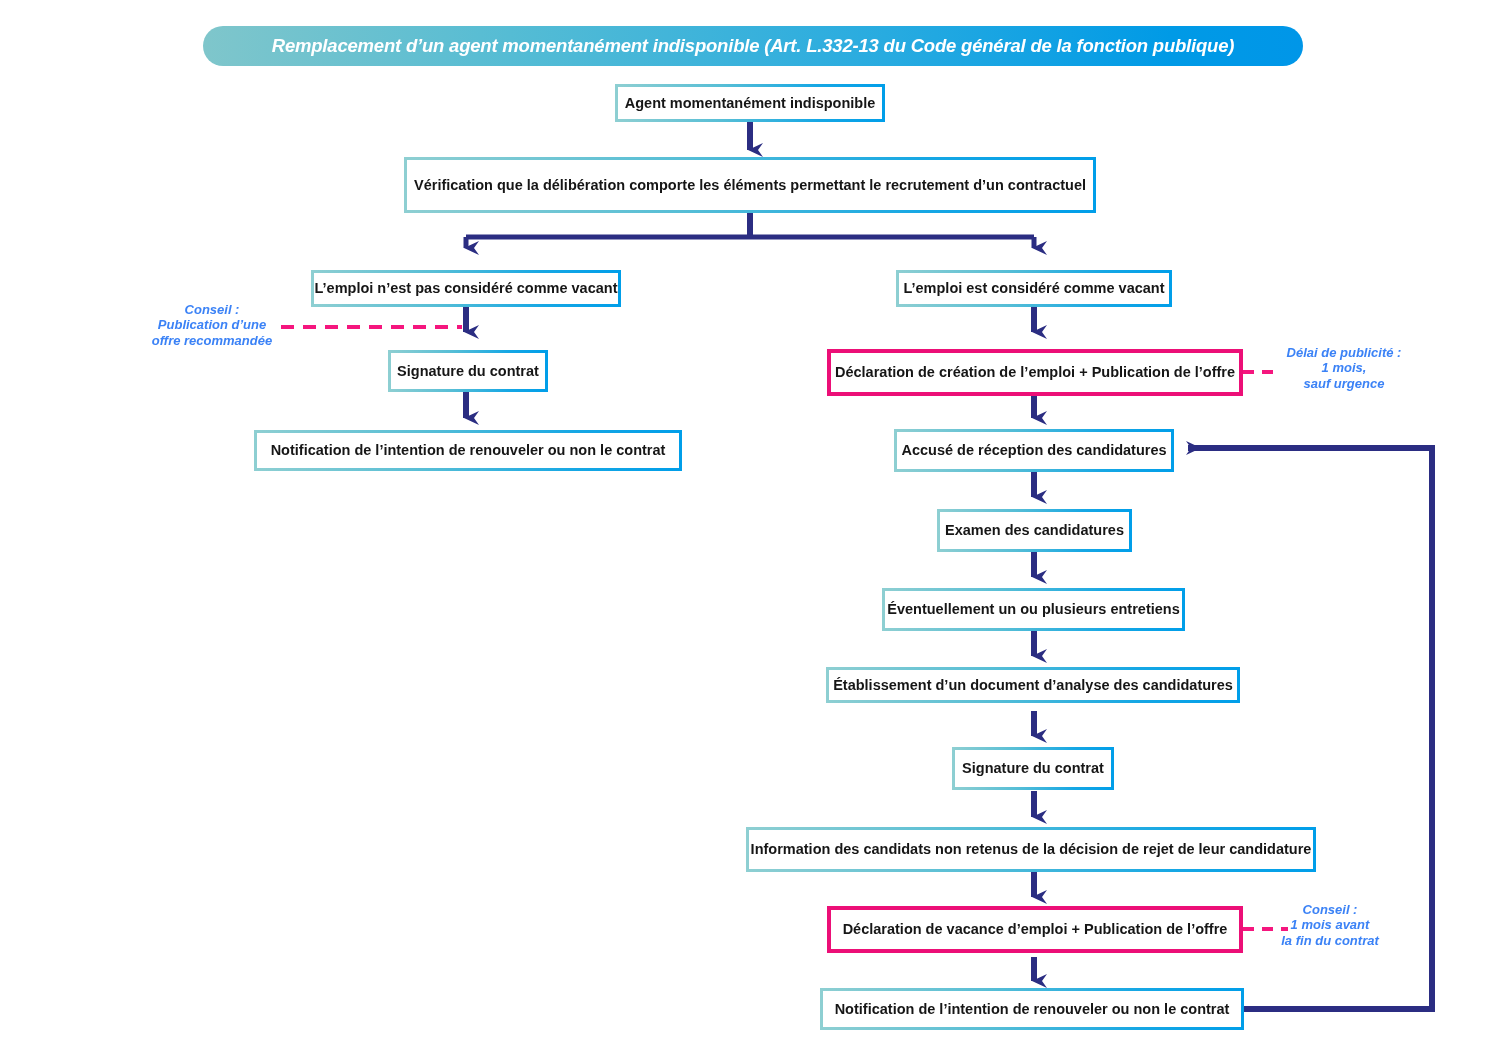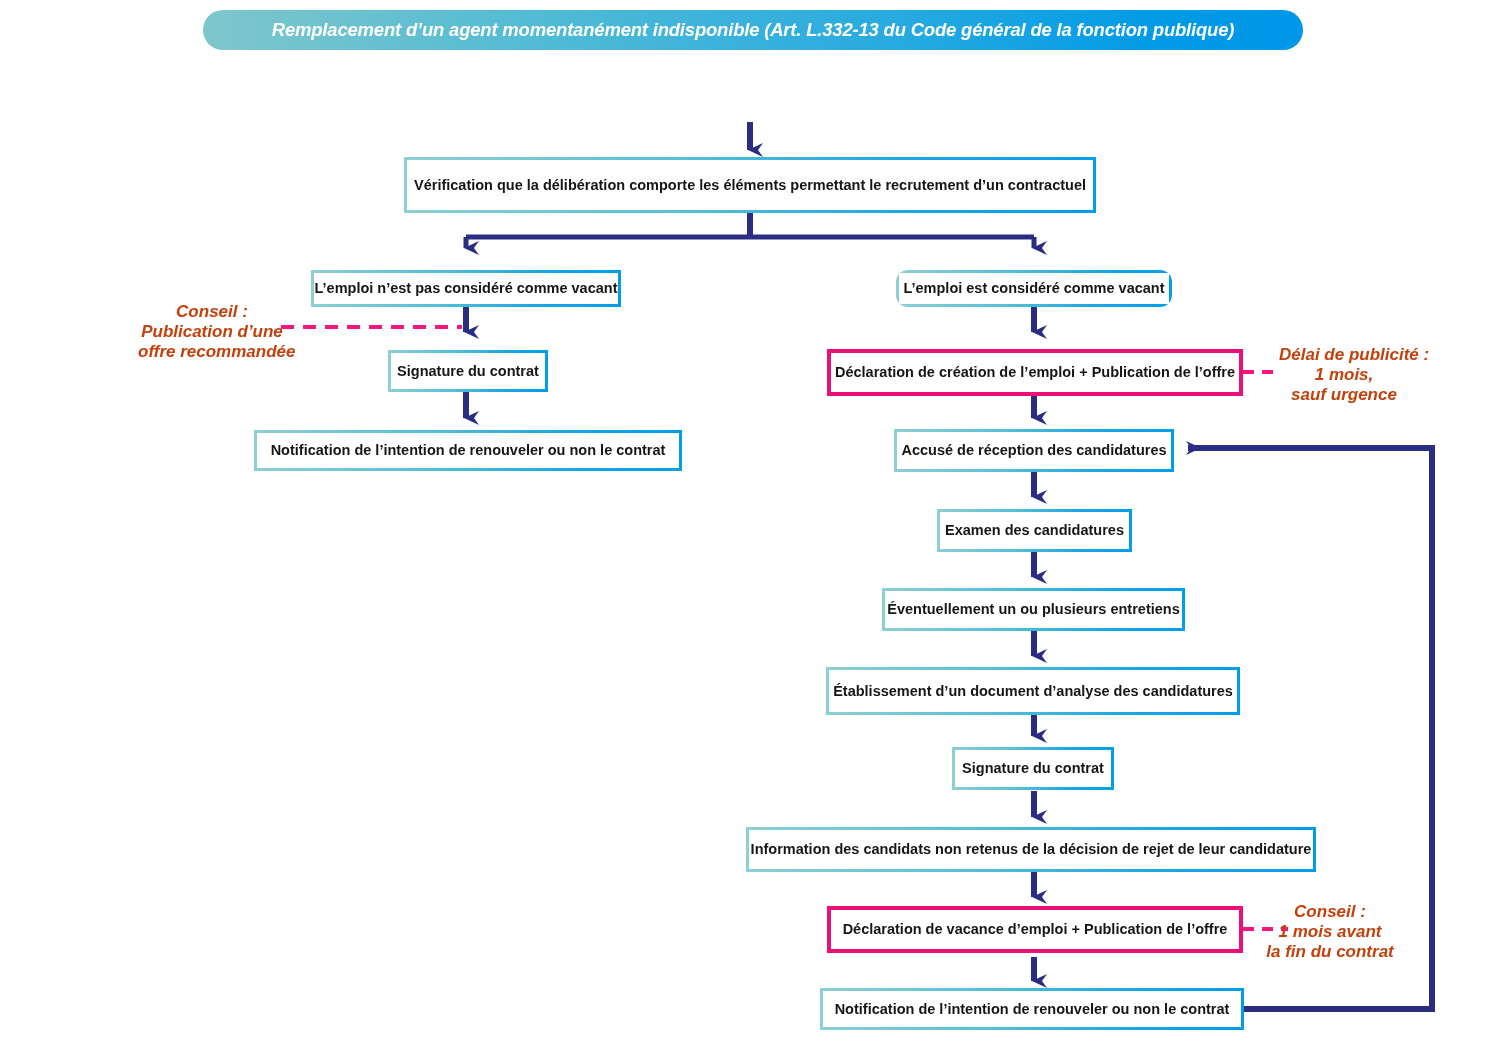--- a/index.html
+++ b/index.html
@@ -15,21 +15,21 @@
     width: 1500px;
     height: 1061px;
     background: #ffffff;
     overflow: hidden;
   }
 
   
   .title-banner {
     position: absolute;
     left: 203px;
-    top: 10px;
+    top: 26px;
     width: 1100px;
     height: 40px;
     border-radius: 20px;
     background: linear-gradient(to right, #7fc6cb 0%, #55bcd4 28%, #28abe0 62%, #009ae6 88%, #0096e8 100%);
     display: flex;
     align-items: center;
     justify-content: center;
   }
   .title-banner .title-text {
     color: #ffffff;
@@ -95,24 +95,24 @@
     position: absolute;
     left: 0; top: 0;
     width: 1500px;
     height: 1061px;
     pointer-events: none;
   }
 
   
   .note {
     position: absolute;
-    color: #c2410c;
+    color: #3b82f6;
     font-style: italic;
     font-weight: bold;
-    font-size: 17px;
+    font-size: 13px;
     line-height: 1.18;
     text-align: center;
     white-space: nowrap;
   }
   .note .note-head { display: block; }
   .note .note-line { display: block; }
 </style>
 </head>
 <body>
 
@@ -157,20 +157,25 @@
     <line x1="1034" y1="791" x2="1034" y2="817" stroke="#2b2d82" stroke-width="6" marker-end="url(#ahead-down)"></line>
     <line x1="1034" y1="871" x2="1034" y2="897" stroke="#2b2d82" stroke-width="6" marker-end="url(#ahead-down)"></line>
     <line x1="1034" y1="957" x2="1034" y2="981" stroke="#2b2d82" stroke-width="6" marker-end="url(#ahead-down)"></line>
 
     <line x1="1243" y1="372" x2="1281" y2="372" stroke="#f5167e" stroke-width="4" stroke-dasharray="11,8"></line>
     <line x1="1243" y1="929" x2="1288" y2="929" stroke="#f5167e" stroke-width="4" stroke-dasharray="11,8"></line>
 
     <polyline points="1243,1009 1432,1009 1432,448 1188,448" fill="none" stroke="#2b2d82" stroke-width="6" marker-end="url(#ahead-left)"></polyline>
   </svg>
 
+  <div class="node grad" style="left:615px; top:84px; width:270px; height:38px;">
+    <div class="inner">
+      <span class="node-label">Agent momentanément indisponible</span>
+    </div>
+  </div>
 
   <div class="node grad" style="left:404px; top:157px; width:692px; height:56px;">
     <div class="inner">
       <span class="node-label">Vérification que la délibération comporte les éléments permettant le recrutement d’un contractuel</span>
     </div>
   </div>
 
   <div class="node grad" style="left:311px; top:270px; width:310px; height:37px;">
     <div class="inner">
       <span class="node-label">L’emploi n’est pas considéré comme vacant</span>
@@ -182,21 +187,21 @@
       <span class="node-label">Signature du contrat</span>
     </div>
   </div>
 
   <div class="node grad" style="left:254px; top:430px; width:428px; height:41px;">
     <div class="inner">
       <span class="node-label">Notification de l’intention de renouveler ou non le contrat</span>
     </div>
   </div>
 
-  <div class="node grad" style="left:896px; top:270px; width:276px; height:37px;border-radius:12px;">
+  <div class="node grad" style="left:896px; top:270px; width:276px; height:37px;">
     <div class="inner">
       <span class="node-label">L’emploi est considéré comme vacant</span>
     </div>
   </div>
 
   <div class="node pink" style="left:827px; top:349px; width:416px; height:47px;">
     <div class="inner">
       <span class="node-label">Déclaration de création de l’emploi + Publication de l’offre</span>
     </div>
   </div>
@@ -212,21 +217,21 @@
       <span class="node-label">Éventuellement un ou plusieurs entretiens</span>
     </div>
   </div>
 
   <div class="node grad" style="left:937px; top:509px; width:195px; height:43px;">
     <div class="inner">
       <span class="node-label">Examen des candidatures</span>
     </div>
   </div>
 
-  <div class="node grad" style="left:826px; top:667px; width:414px; height:48px;">
+  <div class="node grad" style="left:826px; top:667px; width:414px; height:36px;">
     <div class="inner">
       <span class="node-label">Établissement d’un document d’analyse des candidatures</span>
     </div>
   </div>
 
   <div class="node grad" style="left:952px; top:747px; width:162px; height:43px;">
     <div class="inner">
       <span class="node-label">Signature du contrat</span>
     </div>
   </div>

